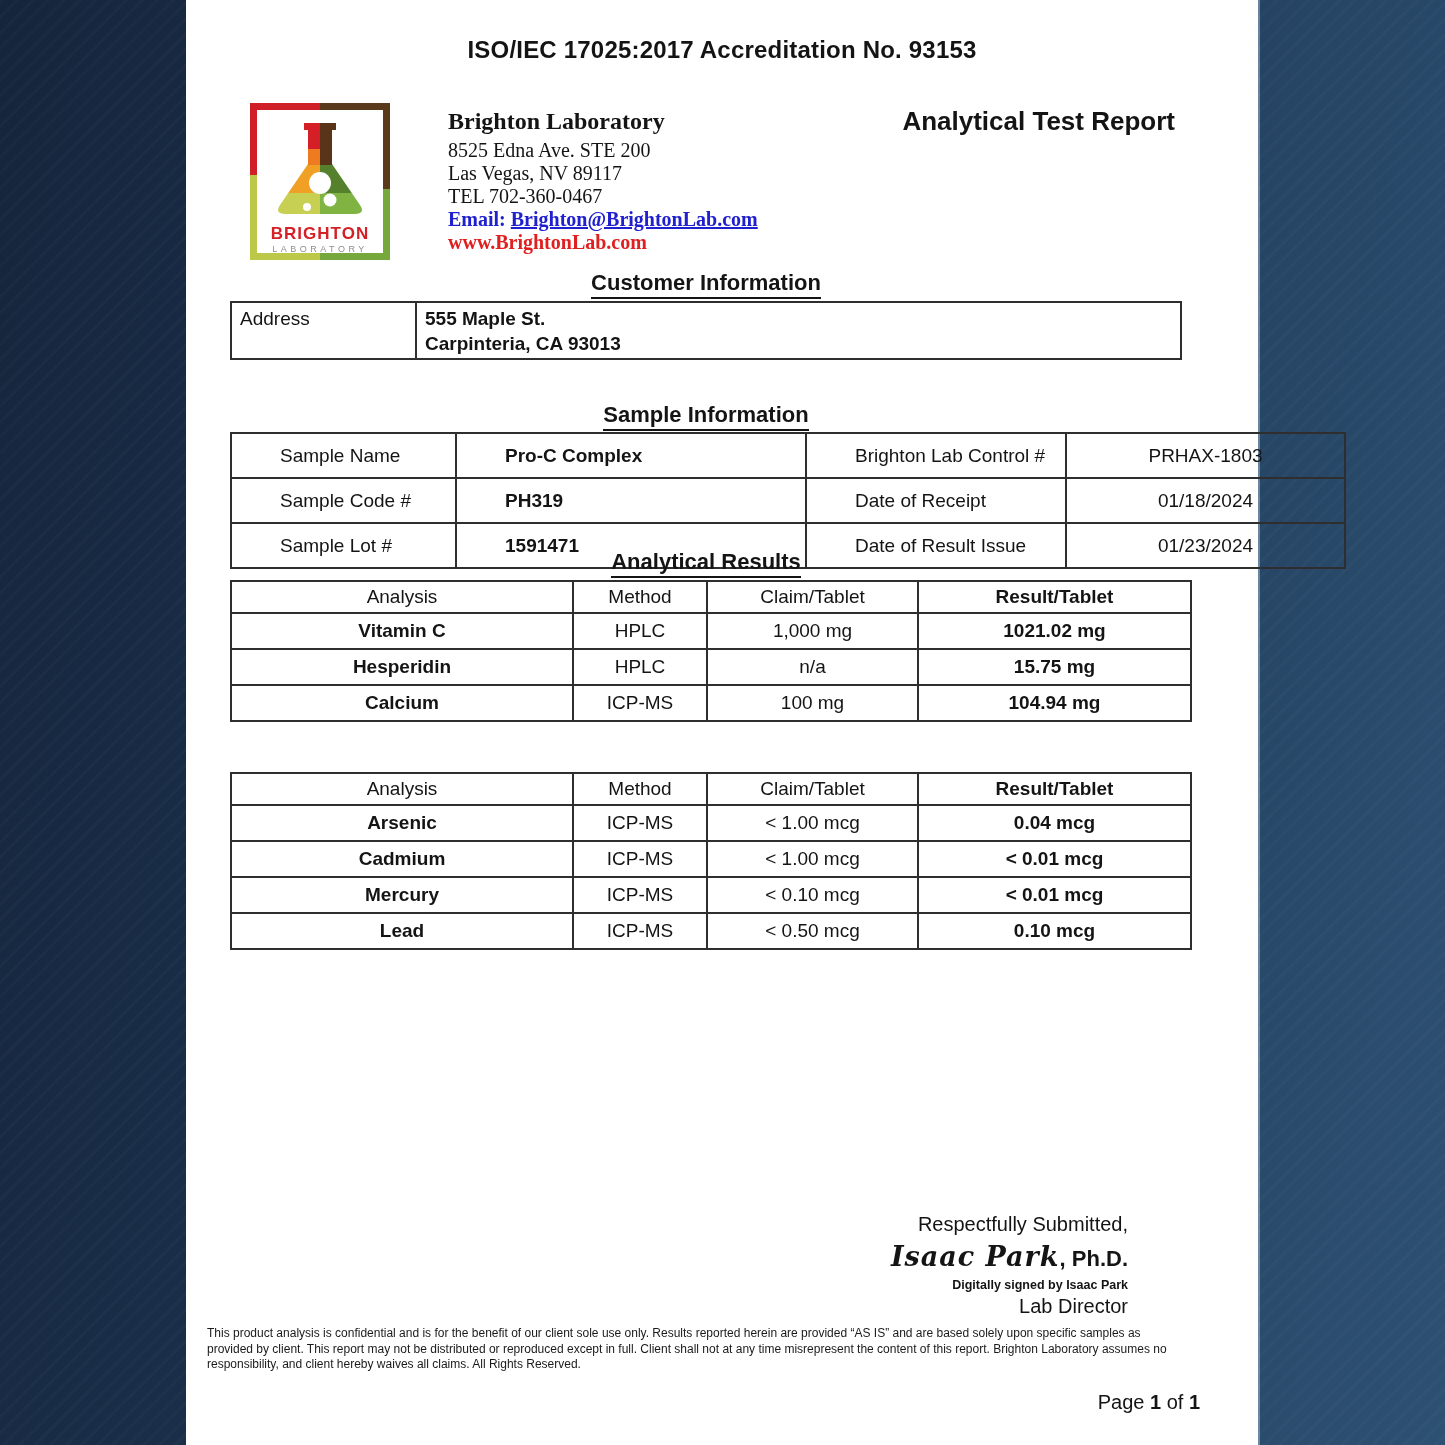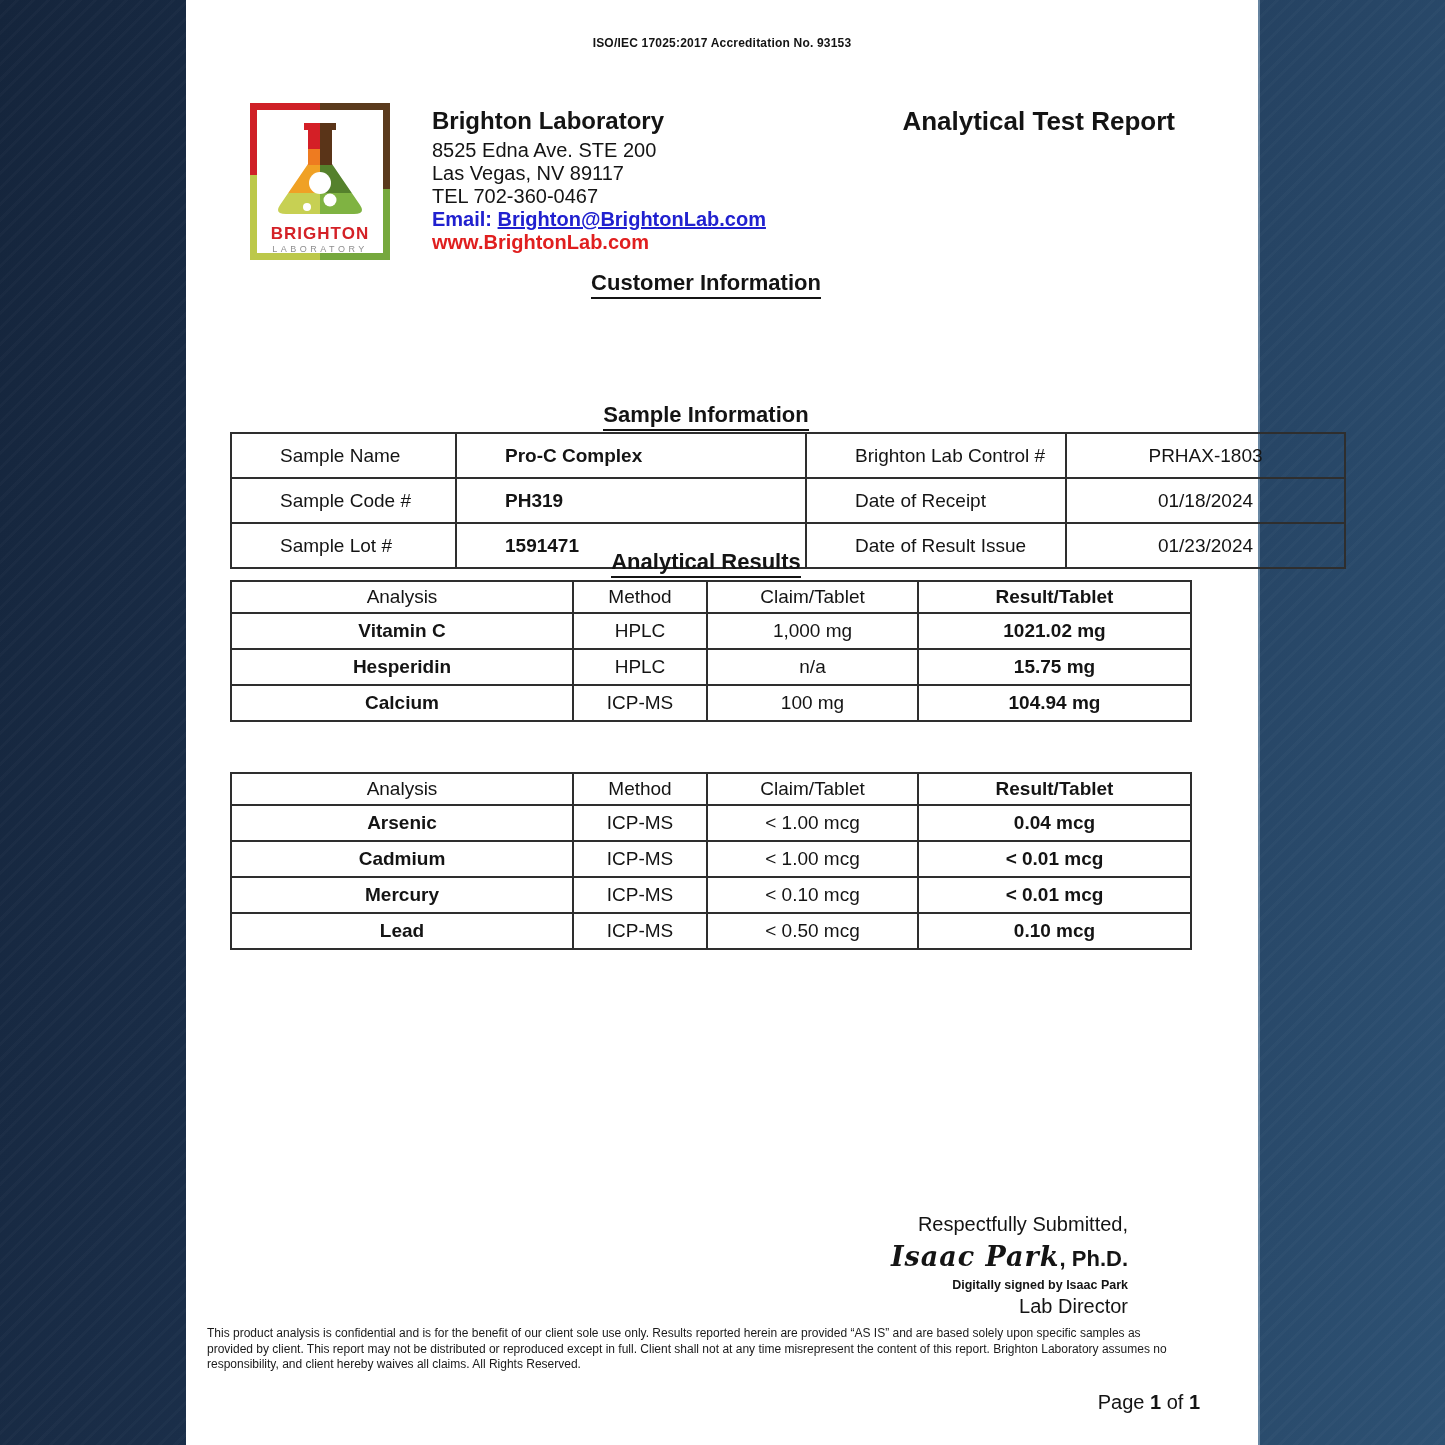--- a/index.html
+++ b/index.html
@@ -11,25 +11,25 @@
   body::before{
     content:"";position:absolute;inset:0;pointer-events:none;
     background:repeating-linear-gradient(135deg,rgba(255,255,255,0.02) 0 3px,transparent 3px 11px);
   }
   .page{
     position:absolute;left:186px;top:0;width:1072px;height:1445px;background:#ffffff;
     box-shadow:2px 0 0 rgba(165,195,220,.5);
   }
   .content{position:absolute;left:44px;top:0;width:952px;height:1445px;}
   .accreditation{position:absolute;top:36px;left:0;width:100%;text-align:center;
-    font-weight:bold;font-size:12px;letter-spacing:.2px;}
+    font-weight:bold;font-size:24px;letter-spacing:.2px;}
 
   
   .logo{position:absolute;left:20px;top:103px;width:140px;height:157px;}
-  .lab-block{position:absolute;left:202px;top:108px;line-height:23px;font-size:20px;}
+  .lab-block{position:absolute;left:218px;top:108px;line-height:23px;font-size:20px;font-family:Liberation Serif, serif;}
   .lab-name{font-size:24px;font-weight:bold;line-height:26px;margin-bottom:5px;}
   .email-line{font-weight:bold;color:#2020cf;}
   .email-line a{color:#2020cf;text-decoration:underline;}
   .site-line{font-weight:bold;color:#e01f1f;}
   .report-title{position:absolute;right:7px;top:106px;font-size:26px;font-weight:bold;}
 
   
   .sec-head{position:absolute;width:100%;text-align:center;font-size:22px;font-weight:bold;}
   .sec-head span{display:inline-block;border-bottom:2px solid #141414;padding-bottom:1px;}
   .h-customer{top:270px;}
@@ -125,20 +125,27 @@
       <div>TEL 702-360-0467</div>
       <div class="email-line"><span>Email: </span><a href="#">Brighton@BrightonLab.com</a></div>
       <div class="site-line">www.BrightonLab.com</div>
     </div>
 
     <div class="report-title">Analytical Test Report</div>
 
     <div class="sec-head h-customer"><span>Customer Information</span></div>
     <table class="t-customer">
       <tbody>
+      <tr class="r2">
+        <td class="lbl">Address</td>
+        <td class="val">
+          <div>555 Maple St.</div>
+          <div>Carpinteria, CA 93013</div>
+        </td>
+      </tr>
     </tbody>
       </table>
 
     <div class="sec-head h-sample"><span>Sample Information</span></div>
     <table class="t-sample">
       <tbody>
           <tr>
         <td class="c1">Sample Name</td>
         <td class="c2">Pro-C Complex</td>
         <td class="c3">Brighton Lab Control #</td>

